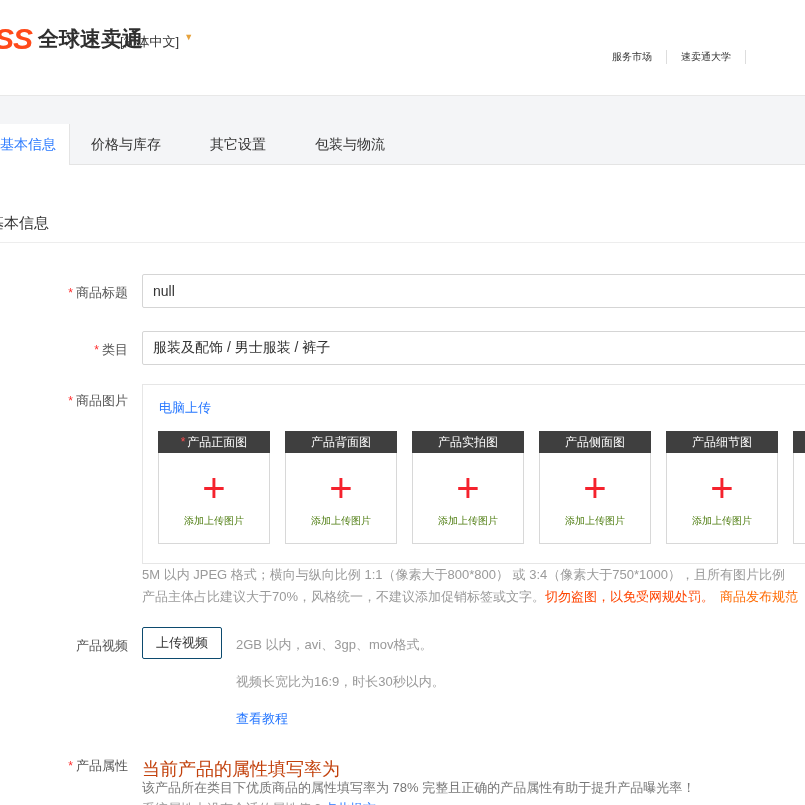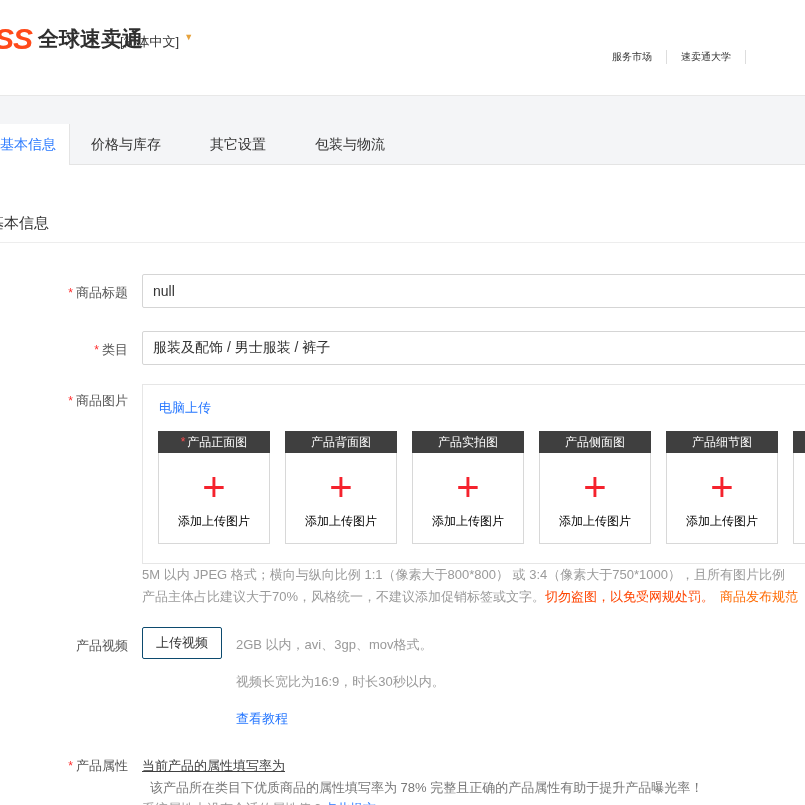--- a/index.html
+++ b/index.html
@@ -32,34 +32,34 @@
   .tinput{position:absolute;left:142px;width:680px;height:32px;border:1px solid #d5d5d5;border-radius:2px;padding:0 10px;font-size:14px;color:#333;background:#fff;box-sizing:content-box;font-family:inherit;outline:none;}
   
   .img-box{position:absolute;left:142px;top:384px;width:690px;height:178px;border:1px solid #e6e6e6;background:#fff;}
   .pc-upload{position:absolute;left:16px;top:14px;font-size:13px;color:#2878ff;cursor:pointer;}
   .slots{position:absolute;left:15px;top:46px;display:flex;gap:15px;}
   .slot{width:112px;cursor:pointer;}
   .slot-h{height:22px;background:#3f3f3f;color:#fff;font-size:12px;display:flex;align-items:center;justify-content:center;white-space:nowrap;}
   .slot-h .star{color:#ff4d4f;margin-right:2px;}
   .slot-b{height:90px;border:1px solid #d8d8d8;border-top:none;background:#fff;display:flex;flex-direction:column;align-items:center;justify-content:center;}
   .plus{font-size:40px;font-weight:300;color:#f5222d;line-height:40px;}
-  .slot-action{font-size:12px;color:#000000;margin-top:6px;text-align:right;}
+  .slot-action{font-size:10px;color:#4d7c0f;margin-top:6px;text-align:right;}
   .hint1{position:absolute;left:142px;top:566px;font-size:13px;color:#9a9a9a;white-space:nowrap;}
   .hint2{position:absolute;left:142px;top:588px;font-size:13px;white-space:nowrap;}
   .hint2 .gray{color:#9a9a9a;}
   .hint2 .red{color:#ff4400;}
   .hint2 .olink{color:#ff6a00;cursor:pointer;margin-left:6px;}
   
   .video-btn{position:absolute;left:142px;top:627px;width:80px;height:32px;border:1px solid #0c4a6e;border-radius:2px;background:#fff;font-size:13px;color:#333;font-family:inherit;cursor:pointer;}
   .vhint1{position:absolute;left:236px;top:636px;font-size:13px;color:#999;white-space:nowrap;}
   .vhint2{position:absolute;left:236px;top:673px;font-size:13px;color:#999;white-space:nowrap;}
   .vlink{position:absolute;left:236px;top:710px;font-size:13px;color:#2878ff;cursor:pointer;}
   
-  .ahint1{position:absolute;left:142px;top:757px;font-size:13px;color:#404040;white-space:nowrap;text-decoration:underline;}
-  .ahint2{position:absolute;left:142px;top:779px;font-size:13px;color:#777;white-space:nowrap;margin-left:8px;}
+  .ahint1{position:absolute;left:142px;top:757px;font-size:18px;color:#c2410c;white-space:nowrap;}
+  .ahint2{position:absolute;left:142px;top:779px;font-size:13px;color:#777;white-space:nowrap;}
   .ahint3{position:absolute;left:142px;top:800px;font-size:13px;color:#999;white-space:nowrap;}
   .ahint3 .blink{color:#2878ff;cursor:pointer;}
 </style>
 </head>
 <body>
 
 <div id="app">
 
   <div class="header">
     <div class="brand">

